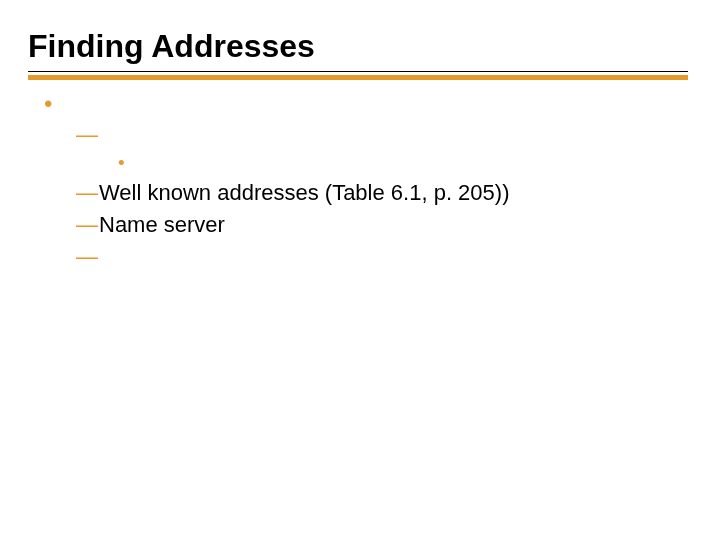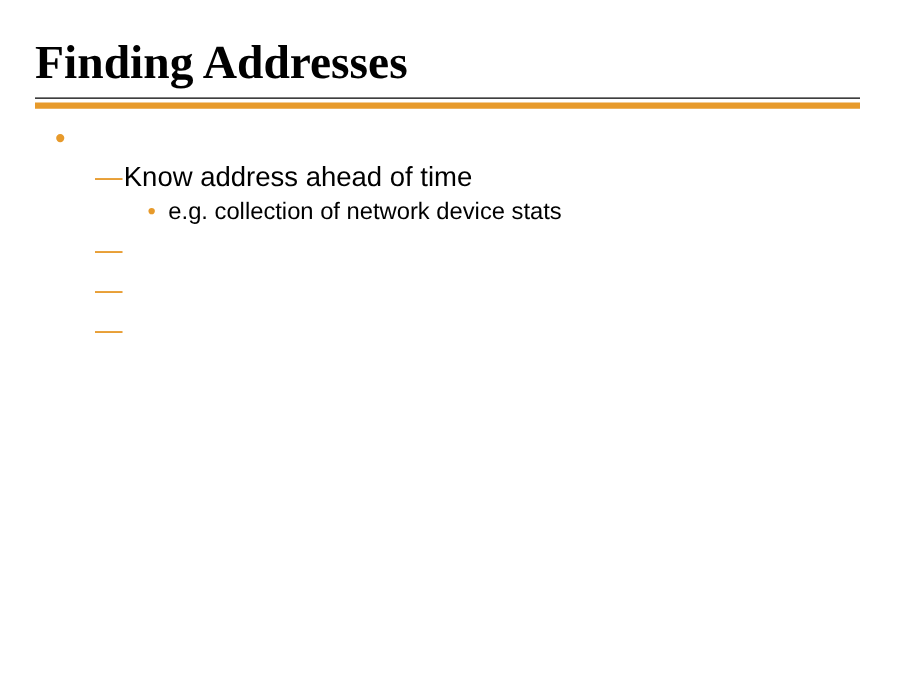--- a/index.html
+++ b/index.html
@@ -11,23 +11,23 @@
     font-family: Verdana, Geneva, sans-serif;
     color: #000000;
   }
   .slide {
     box-sizing: border-box;
     width: 720px;
     height: 540px;
     padding: 28px 32px 0 32px;
   }
   .title {
-    font-family: Liberation Serif, serif;
+    font-family: Liberation Sans, sans-serif;
     font-weight: 900;
-    font-size: 38px;
+    font-size: 32px;
     letter-spacing: 0px;
     margin: 0 0 0 -4px;
     padding-bottom: 4px;
   }
   .title-rules {
     margin-top: 2px;
     margin-bottom: 10px;
   }
   .rule-thin {
     height: 1px;
@@ -100,34 +100,34 @@
   </div>
 
   <div class="content">
 
     <div class="l1">
       <span class="bullet">•</span>
     </div>
 
     <div class="l2">
       <span class="dash">—</span>
-      <span>Know address ahead of time</span>
     </div>
 
     <div class="l3">
       <span class="bullet">•</span>
-      <span>e.g. collection of network device stats</span>
     </div>
 
     <div class="l2">
       <span class="dash">—</span>
+      <span>Well known addresses (Table 6.1, p. 205))</span>
     </div>
 
     <div class="l2">
       <span class="dash">—</span>
+      <span>Name server</span>
     </div>
 
     <div class="l2">
       <span class="dash">—</span>
     </div>
 
   </div>
 </div>
 
 </body></html>

